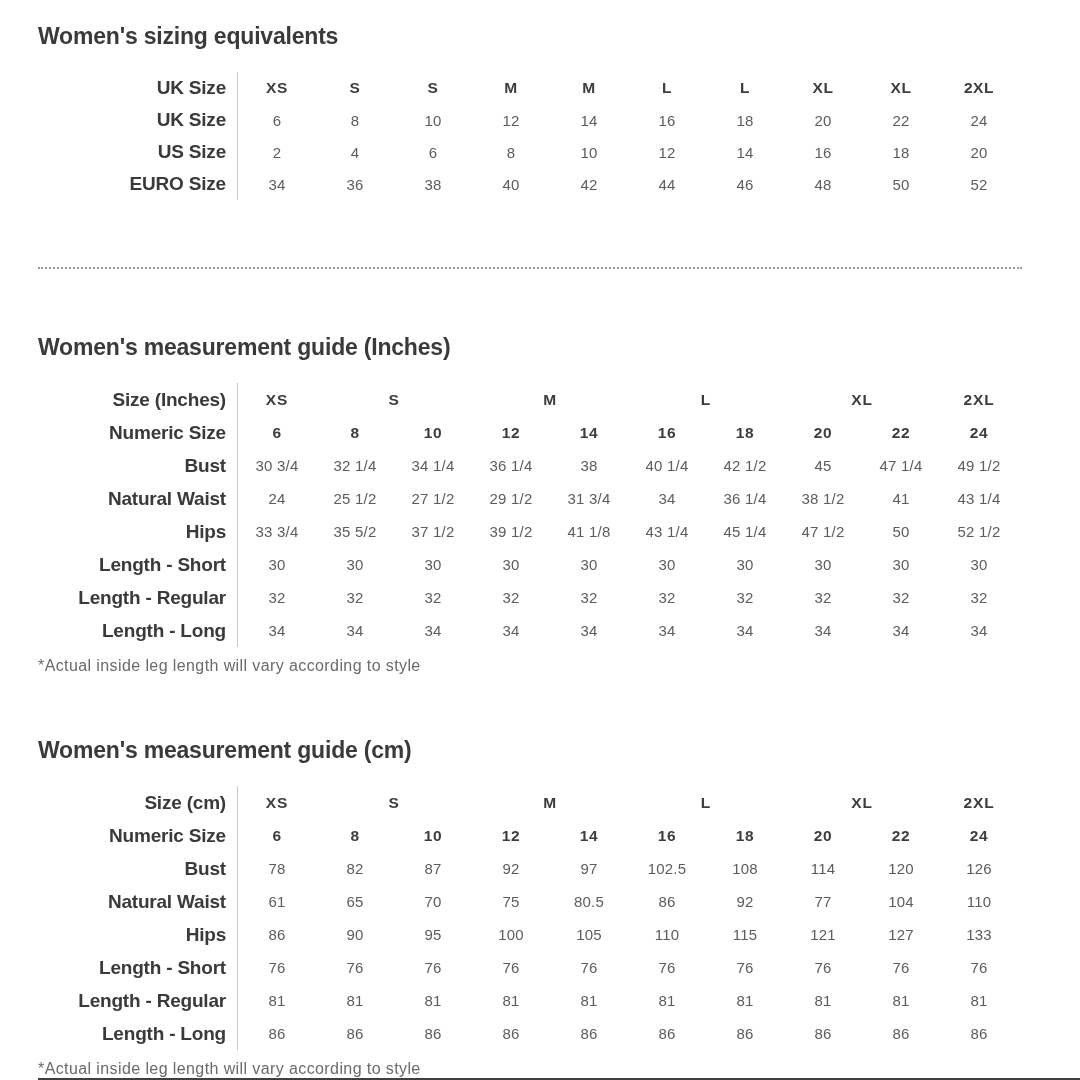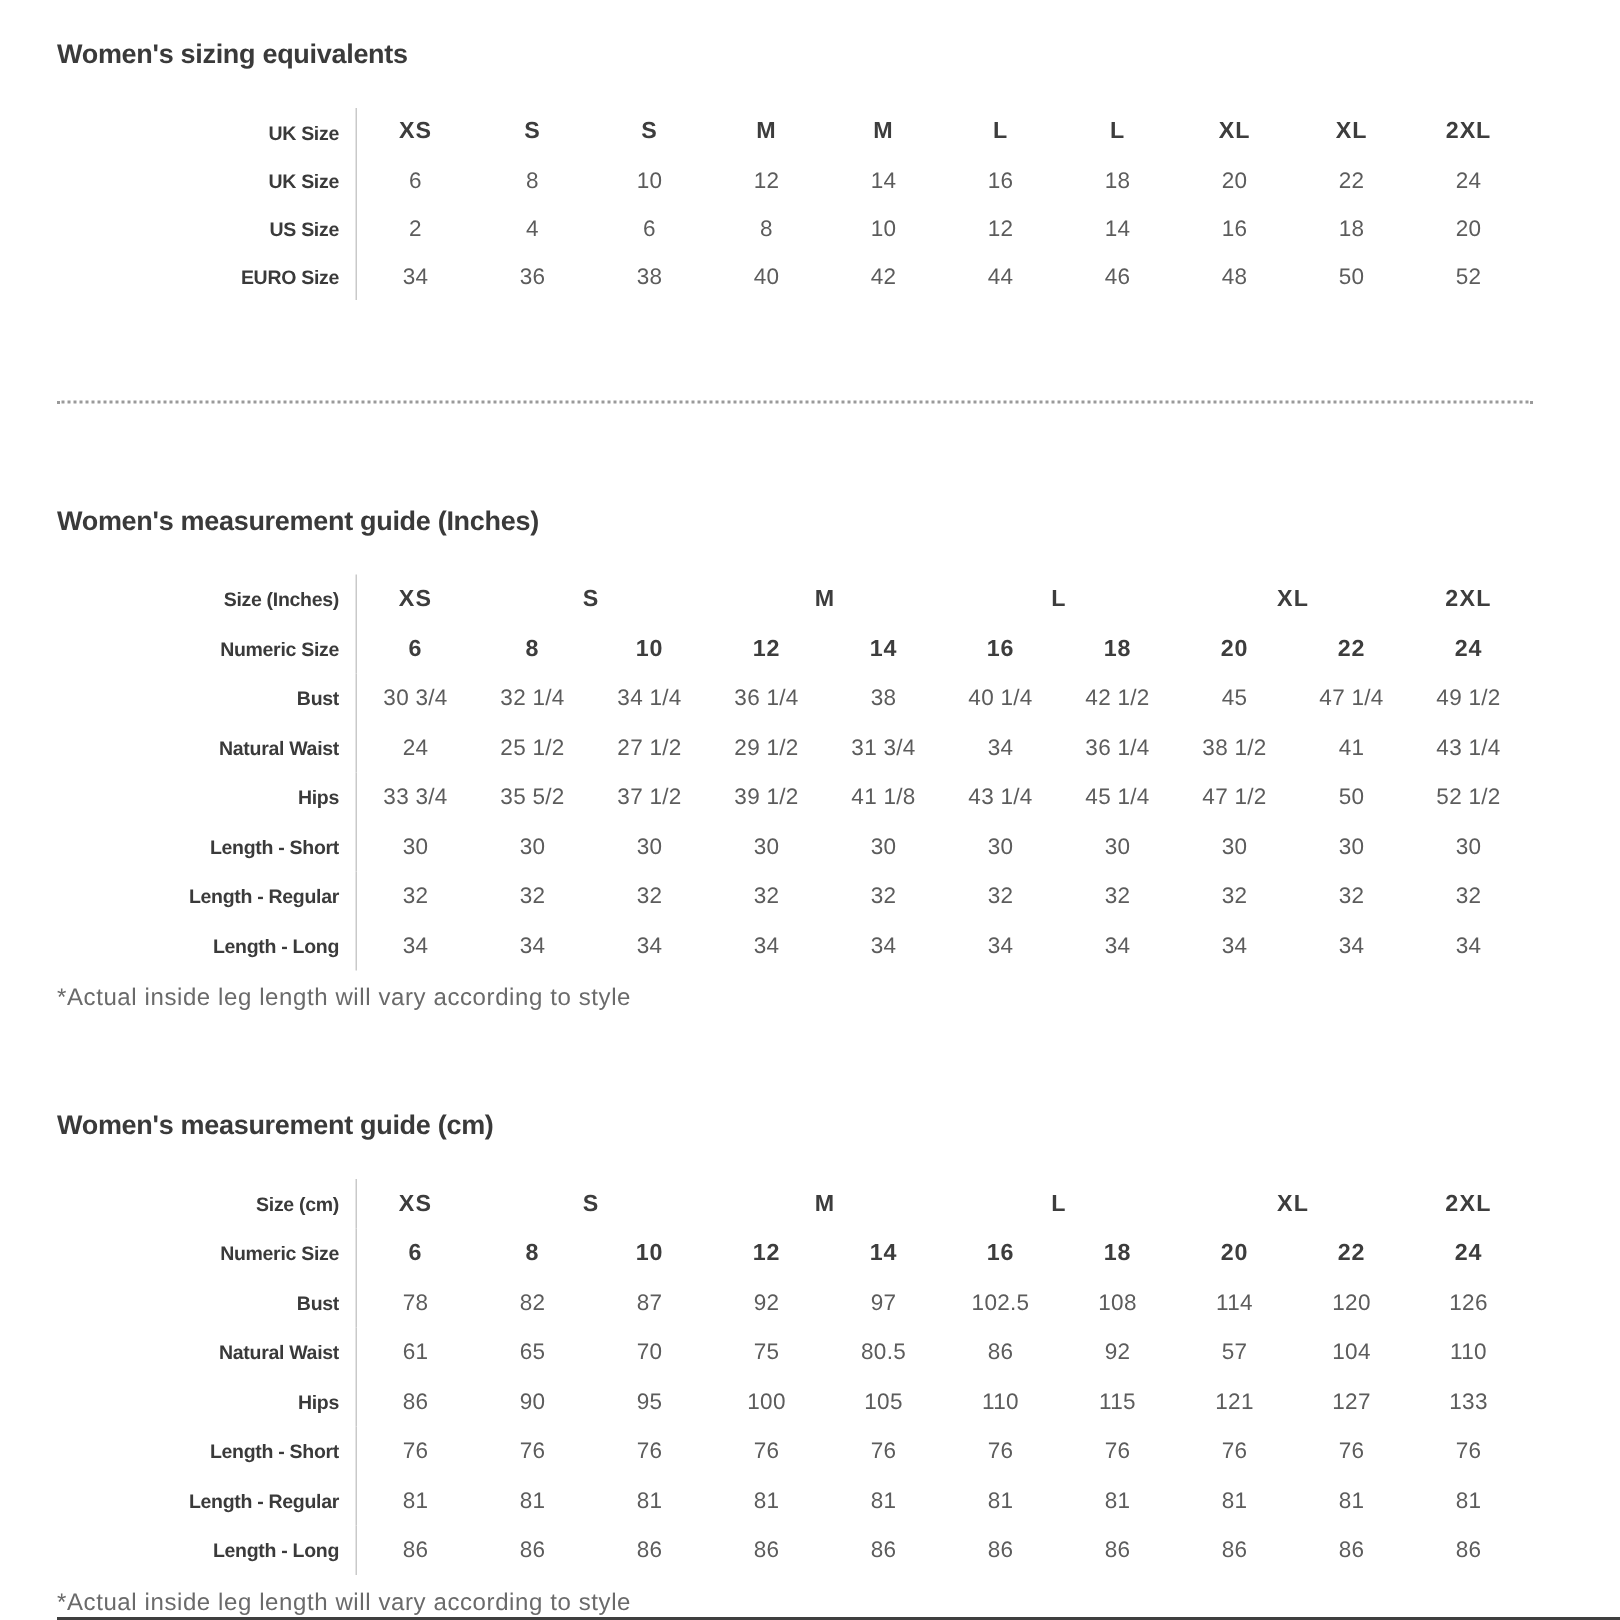--- a/index.html
+++ b/index.html
@@ -9,21 +9,21 @@
     height: 1080px;
     background: #ffffff;
     overflow: hidden;
     font-family: "Liberation Sans", sans-serif;
     color: #3d3d3d;
     box-sizing: border-box;
     padding-top: 24px;
   }
   .section-title {
     margin: 0 0 0 38px;
-    font-size: 18px;
+    font-size: 23px;
     line-height: 24px;
     font-weight: 700;
     letter-spacing: -0.2px;
     color: #3a3a3a;
   }
   .size-grid {
     display: grid;
     grid-template-columns: 200px repeat(10, 78px);
     margin-left: 38px;
   }
@@ -34,21 +34,21 @@
     align-items: center;
     font-size: 15px;
   }
   .lbl {
     justify-content: flex-end;
     padding-right: 11px;
     border-right: 1px solid #c9c9c9;
     font-weight: 700;
     letter-spacing: -0.2px;
     color: #3a3a3a;
-    font-size: 13px;
+    font-size: 19px;
   }
   .val {
     justify-content: center;
     color: #5c5c5c;
     letter-spacing: 0.2px;
   }
   .val.bold {
     font-weight: 700;
     color: #3d3d3d;
     font-size: 15.5px;
@@ -263,21 +263,21 @@
       <div class="cell val">120</div>
       <div class="cell val">126</div>
       <div class="cell lbl">Natural Waist</div>
       <div class="cell val">61</div>
       <div class="cell val">65</div>
       <div class="cell val">70</div>
       <div class="cell val">75</div>
       <div class="cell val">80.5</div>
       <div class="cell val">86</div>
       <div class="cell val">92</div>
-      <div class="cell val">57</div>
+      <div class="cell val">77</div>
       <div class="cell val">104</div>
       <div class="cell val">110</div>
       <div class="cell lbl">Hips</div>
       <div class="cell val">86</div>
       <div class="cell val">90</div>
       <div class="cell val">95</div>
       <div class="cell val">100</div>
       <div class="cell val">105</div>
       <div class="cell val">110</div>
       <div class="cell val">115</div>

